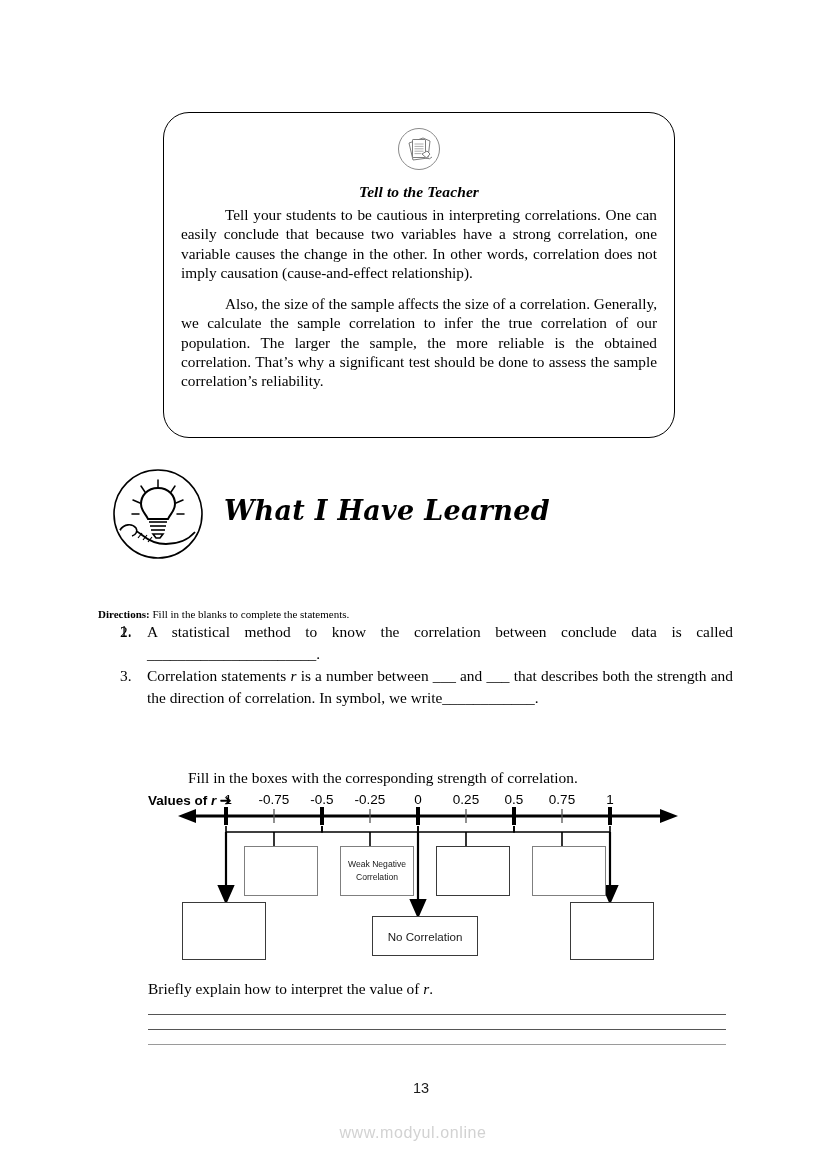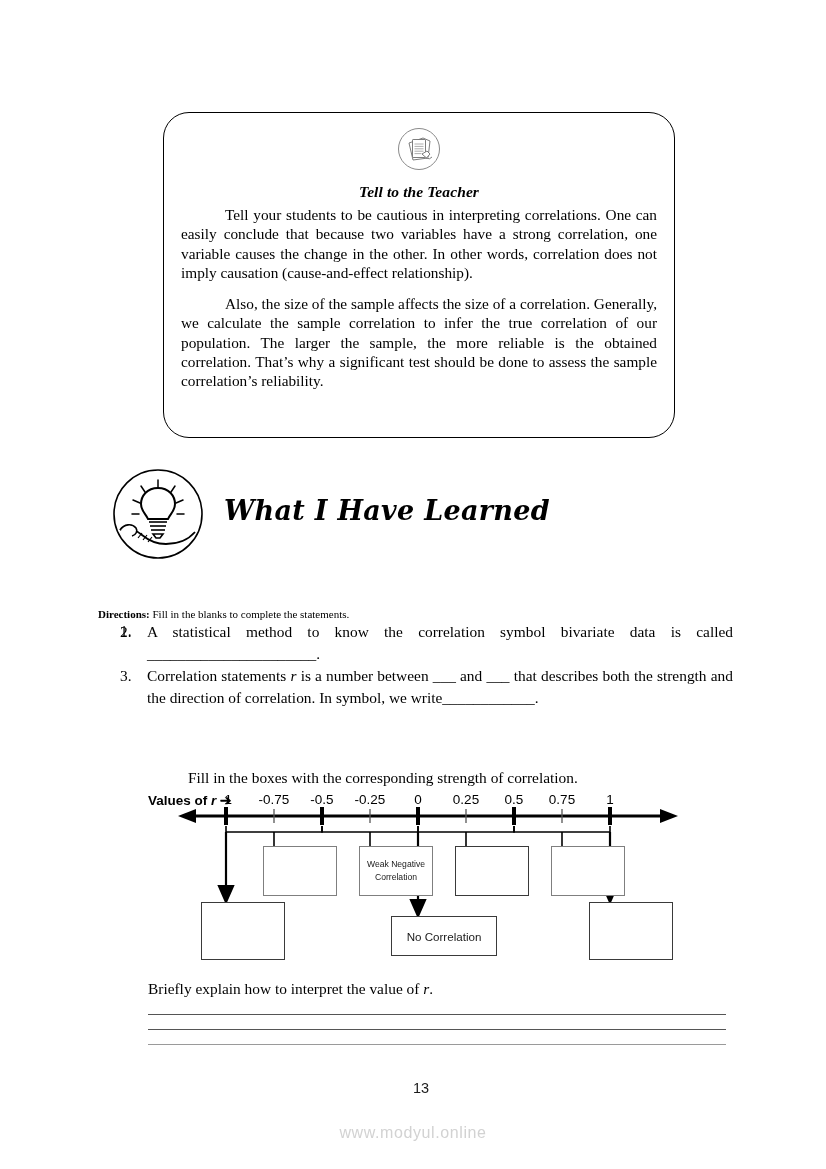--- a/index.html
+++ b/index.html
@@ -166,21 +166,20 @@
   }
   .fig-box {
     position: absolute;
     box-sizing: border-box;
     background: #ffffff;
     font-family: "Liberation Sans", sans-serif;
     display: flex;
     align-items: center;
     justify-content: center;
     text-align: center;
-    margin-left: 19px;
   }
   .fig-box.gray { border: 1.4px solid #7f7f7f; }
   .fig-box.dark { border: 1.4px solid #3a3a3a; }
   .fig-box.small-text {
     font-size: 8.6px;
     line-height: 12.6px;
     color: #1a1a1a;
   }
   .fig-box.mid-text {
     font-size: 11.6px;
@@ -299,21 +298,21 @@
   <b>Directions:</b>
   <span>Fill in the blanks to complete the statements.</span>
 </div>
 
 <ol class="qlist">
   <li class="justify-full">
     <span class="num">1.</span>
   </li>
   <li class="justify-full">
     <span class="num">2.</span>
-    <span>A statistical method to know the correlation symbol bivariate data is called ______________________.</span>
+    <span>A statistical method to know the correlation between conclude data is called ______________________.</span>
   </li>
   <li class="justify-full">
     <span class="num">3.</span>
     <span>Correlation statements </span><span class="ital">r</span><span> is a number between ___ and ___ that describes both the strength and the direction of correlation. In symbol, we write____________.</span>
   </li>
 </ol>
 
 <div class="fig-caption">Fill in the boxes with the corresponding strength of correlation.</div>
 
 <div class="figure">

